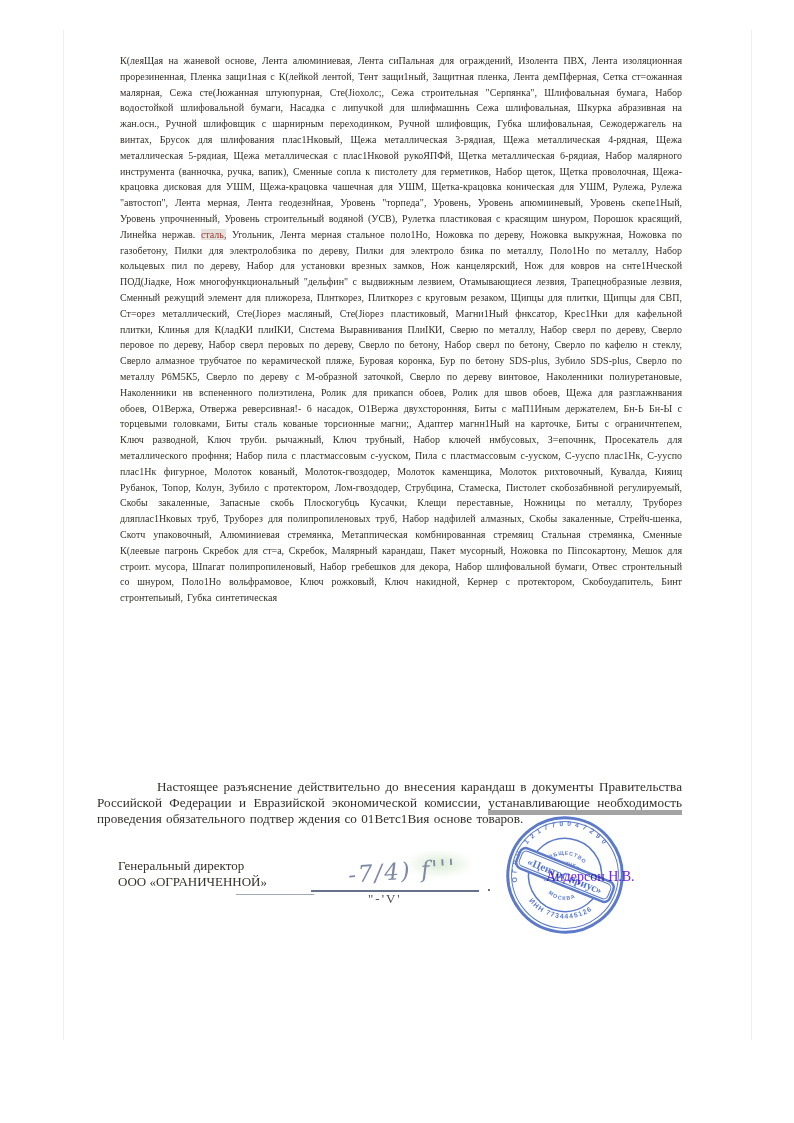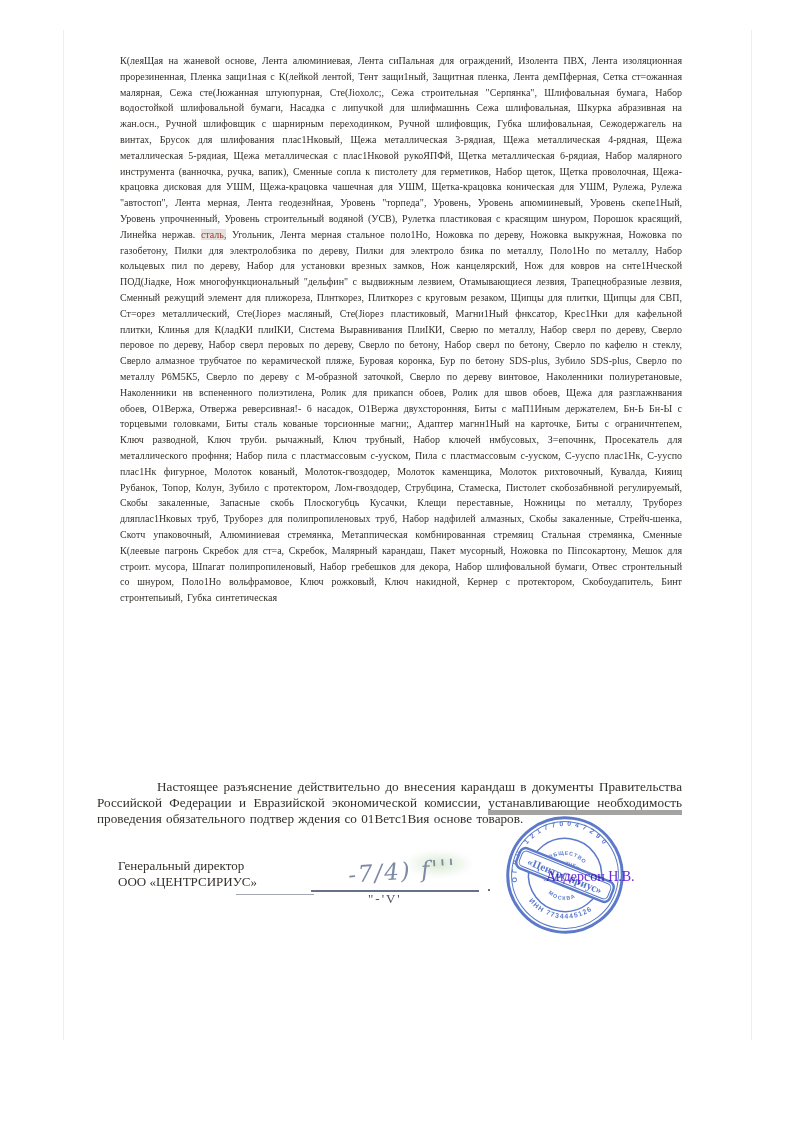--- a/index.html
+++ b/index.html
@@ -66,21 +66,21 @@
   <div class="page-edge edge-right"></div>
 
   <div class="main-text"><span>К(леяЩая на жаневой основе, Лента алюминиевая, Лента сиПальная для ограждений, Изолента ПВХ, Лента изоляционная прорезиненная, Пленка защи1ная с К(лейкой лентой, Тент защи1ный, Защитная пленка, Лента демПферная, Сетка ст=ожанная малярная, Сежа сте(Jюжанная штуюпурная, Сте(Jiохолс;, Сежа строительная "Серпянка", Шлифовальная бумага, Набор водостойкой шлифовальной бумаги, Насадка с липучкой для шлифмашннь Сежа шлифовальная, Шкурка абразивная на жан.осн., Ручной шлифовщик с шарнирным переходинком, Ручной шлифовщик, Губка шлифовальная, Сежодержагель на винтах, Брусок для шлифования плас1Нковый, Щежа металлическая 3-рядиая, Щежа металлическая 4-рядная, Щежа металлическая 5-рядиая, Щежа металлическая с плас1Нковой рукоЯПФй, Щетка металлическая 6-рядиая, Набор малярного инструмента (ванночка, ручка, вапик), Сменные сопла к пистолету для герметиков, Набор щеток, Щетка проволочная, Щежа-крацовка дисковая для УШМ, Щежа-крацовка чашечная для УШМ, Щетка-крацовка коническая для УШМ, Рулежа, Рулежа "автостоп", Лента мерная, Лента геодезнйная, Уровень "торпеда", Уровень, Уровень апюмииневый, Уровень скепе1Ный, Уровень упрочненный, Уровень строительный водяной (УСВ), Рулетка пластиковая с красящим шнуром, Порошок красящий, Линейка нержав. </span><span class="highlight">сталь,</span><span> Угольник, Лента мерная стальное поло1Но, Ножовка по дереву, Ножовка выкружная, Ножовка по газобетону, Пилки для электролобзика по дереву, Пилки для электроло бзика по металлу, Поло1Но по металлу, Набор кольцевых пил по дереву, Набор для установки врезных замков, Нож канцелярский, Нож для ковров на снте1Нческой ПОД(Jiадке, Нож многофункциональный "дельфин" с выдвижным лезвием, Отамывающиеся лезвия, Трапецнобразиые лезвия, Сменный режущий элемент для плижореза, Плнткорез, Плиткорез с круговым резаком, Щипцы для плитки, Щипцы для СВП, Ст=орез металлический, Сте(Jiорез масляный, Сте(Jiорез пластиковый, Магни1Ный фнксатор, Крес1Нки для кафельной плитки, Клинья для К(ладКИ плиІКИ, Система Выравнивания ПлиІКИ, Сверю по металлу, Набор сверл по дереву, Сверло перовое по дереву, Набор сверл перовых по дереву, Сверло по бетону, Набор сверл по бетону, Сверло по кафелю н стеклу, Сверло алмазное трубчатое по керамической пляже, Буровая коронка, Бур по бетону SDS-plus, Зубило SDS-plus, Сверло по металлу Р6М5К5, Сверло по дереву с М-образной заточкой, Сверло по дереву винтовое, Наколенники полиуретановые, Наколенники нв вспененного полиэтилена, Ролик для прикапсн обоев, Ролик для швов обоев, Щежа для разглажнвания обоев, О1Вержа, Отвержа реверсивная!- 6 насадок, О1Вержа двухсторонняя, Биты с маП1Иным держателем, Бн-Ь Бн-Ы с торцевыми головками, Биты сталь кованые торсионные магни;, Адаптер магнн1Ный на карточке, Биты с ограничнтепем, Ключ разводной, Ключ труби. рычажный, Ключ трубный, Набор ключей нмбусовых, З=епочннк, Просекатель для металлического профння; Набор пила с пластмассовым с-ууском, Пила с пластмассовым с-ууском, С-ууспо плас1Нк, С-ууспо плас1Нк фигурное, Молоток кованый, Молоток-гвоздодер, Молоток каменщика, Молоток рихтовочный, Кувалда, Кияиц Рубанок, Топор, Колун, Зубило с протектором, Лом-гвоздодер, Струбцина, Стамеска, Пистолет скобозабнвной регулируемый, Скобы закаленные, Запасные скобь Плоскогубць Кусачки, Клещи переставные, Ножницы по металлу, Труборез дляплас1Нковых труб, Труборез для полипропиленовых труб, Набор надфилей алмазных, Скобы закаленные, Стрейч-шенка, Скотч упаковочный, Алюминиевая стремянка, Метаппическая комбнированная стремяиц Стальная стремянка, Сменные К(леевые пагронь Скребок для ст=а, Скребок, Малярный карандаш, Пакет мусорный, Ножовка по Піпсокартону, Мешок для строит. мусора, Шпагат полипропиленовый, Набор гребешков для декора, Набор шлифовальной бумаги, Отвес стронтельный со шнуром, Поло1Но вольфрамовое, Ключ рожковый, Ключ накидной, Кернер с протектором, Скобоудапитель, Бинт стронтепьиый, Губка синтетическая</span></div>
 
   <div class="lower-text">
     <p><span>Настоящее разъяснение действительно до внесения карандаш в документы Правительства Российской Федерации и Евразийской экономической комиссии, </span><span class="underlined">устанавливающие необходимость</span><span> проведения обязательного подтвер ждения со 01Ветс1Вия основе товаров.</span></p>
   </div>
 
   <div class="role-block">
     <div>Генеральный директор</div>
-    <div>ООО «ЦЕНТРСИРИУС»</div>
+    <div>ООО «ОГРАНИЧЕННОЙ»</div>
   </div>
 
   <div class="green-smudge"></div>
   <div class="sig-scribble">-7/4) f'''</div>
   <div class="sig-line"></div>
   <div class="sig-line2"></div>
   <div class="sig-sub">"-'V'</div>
   <div class="sig-dot">.</div>
 
   <div class="signer-name">Андерсон Н.В.</div>

